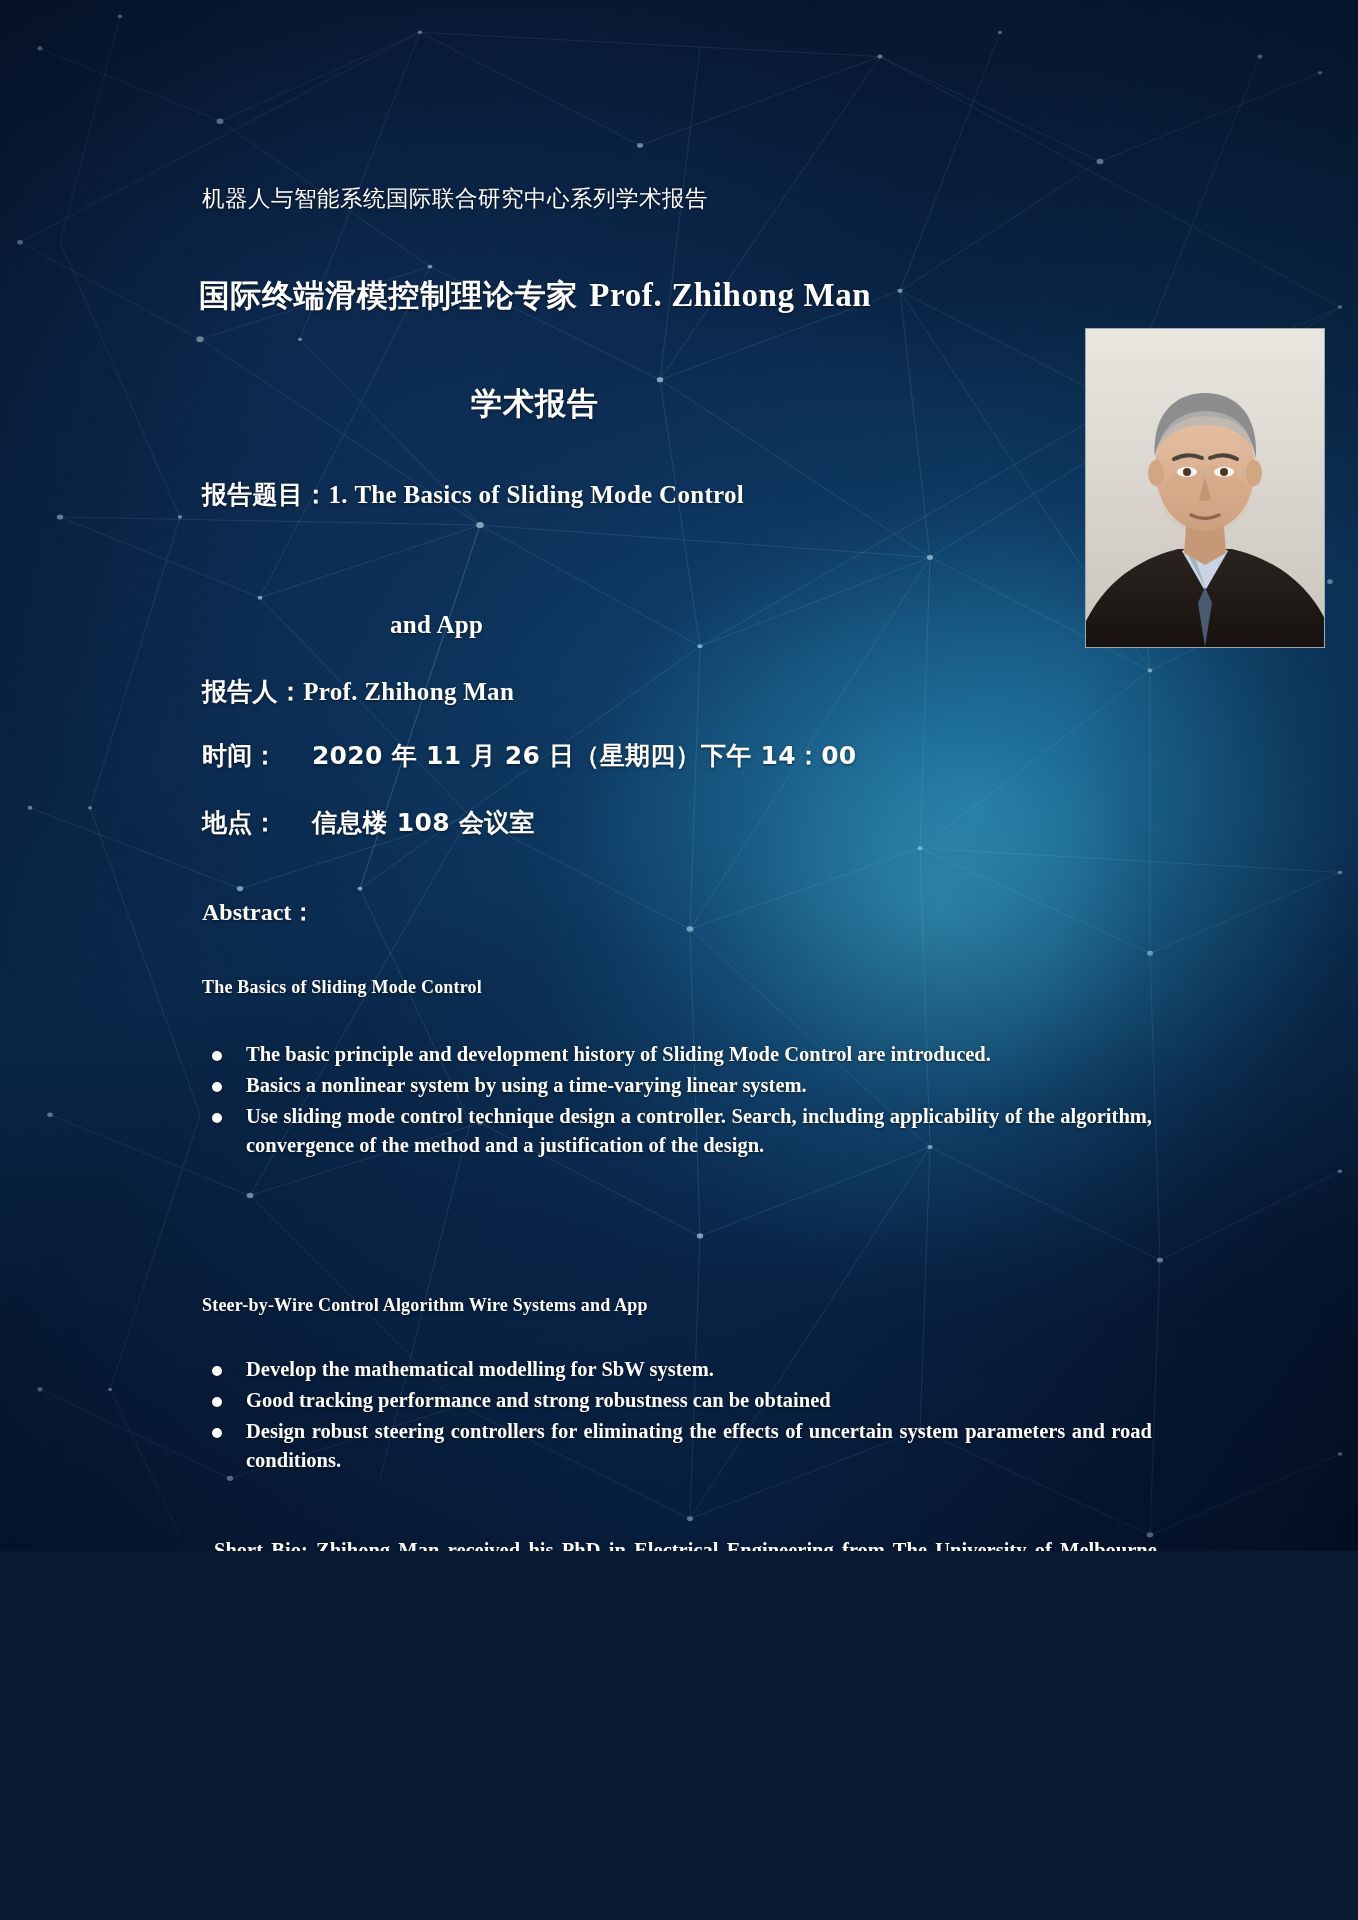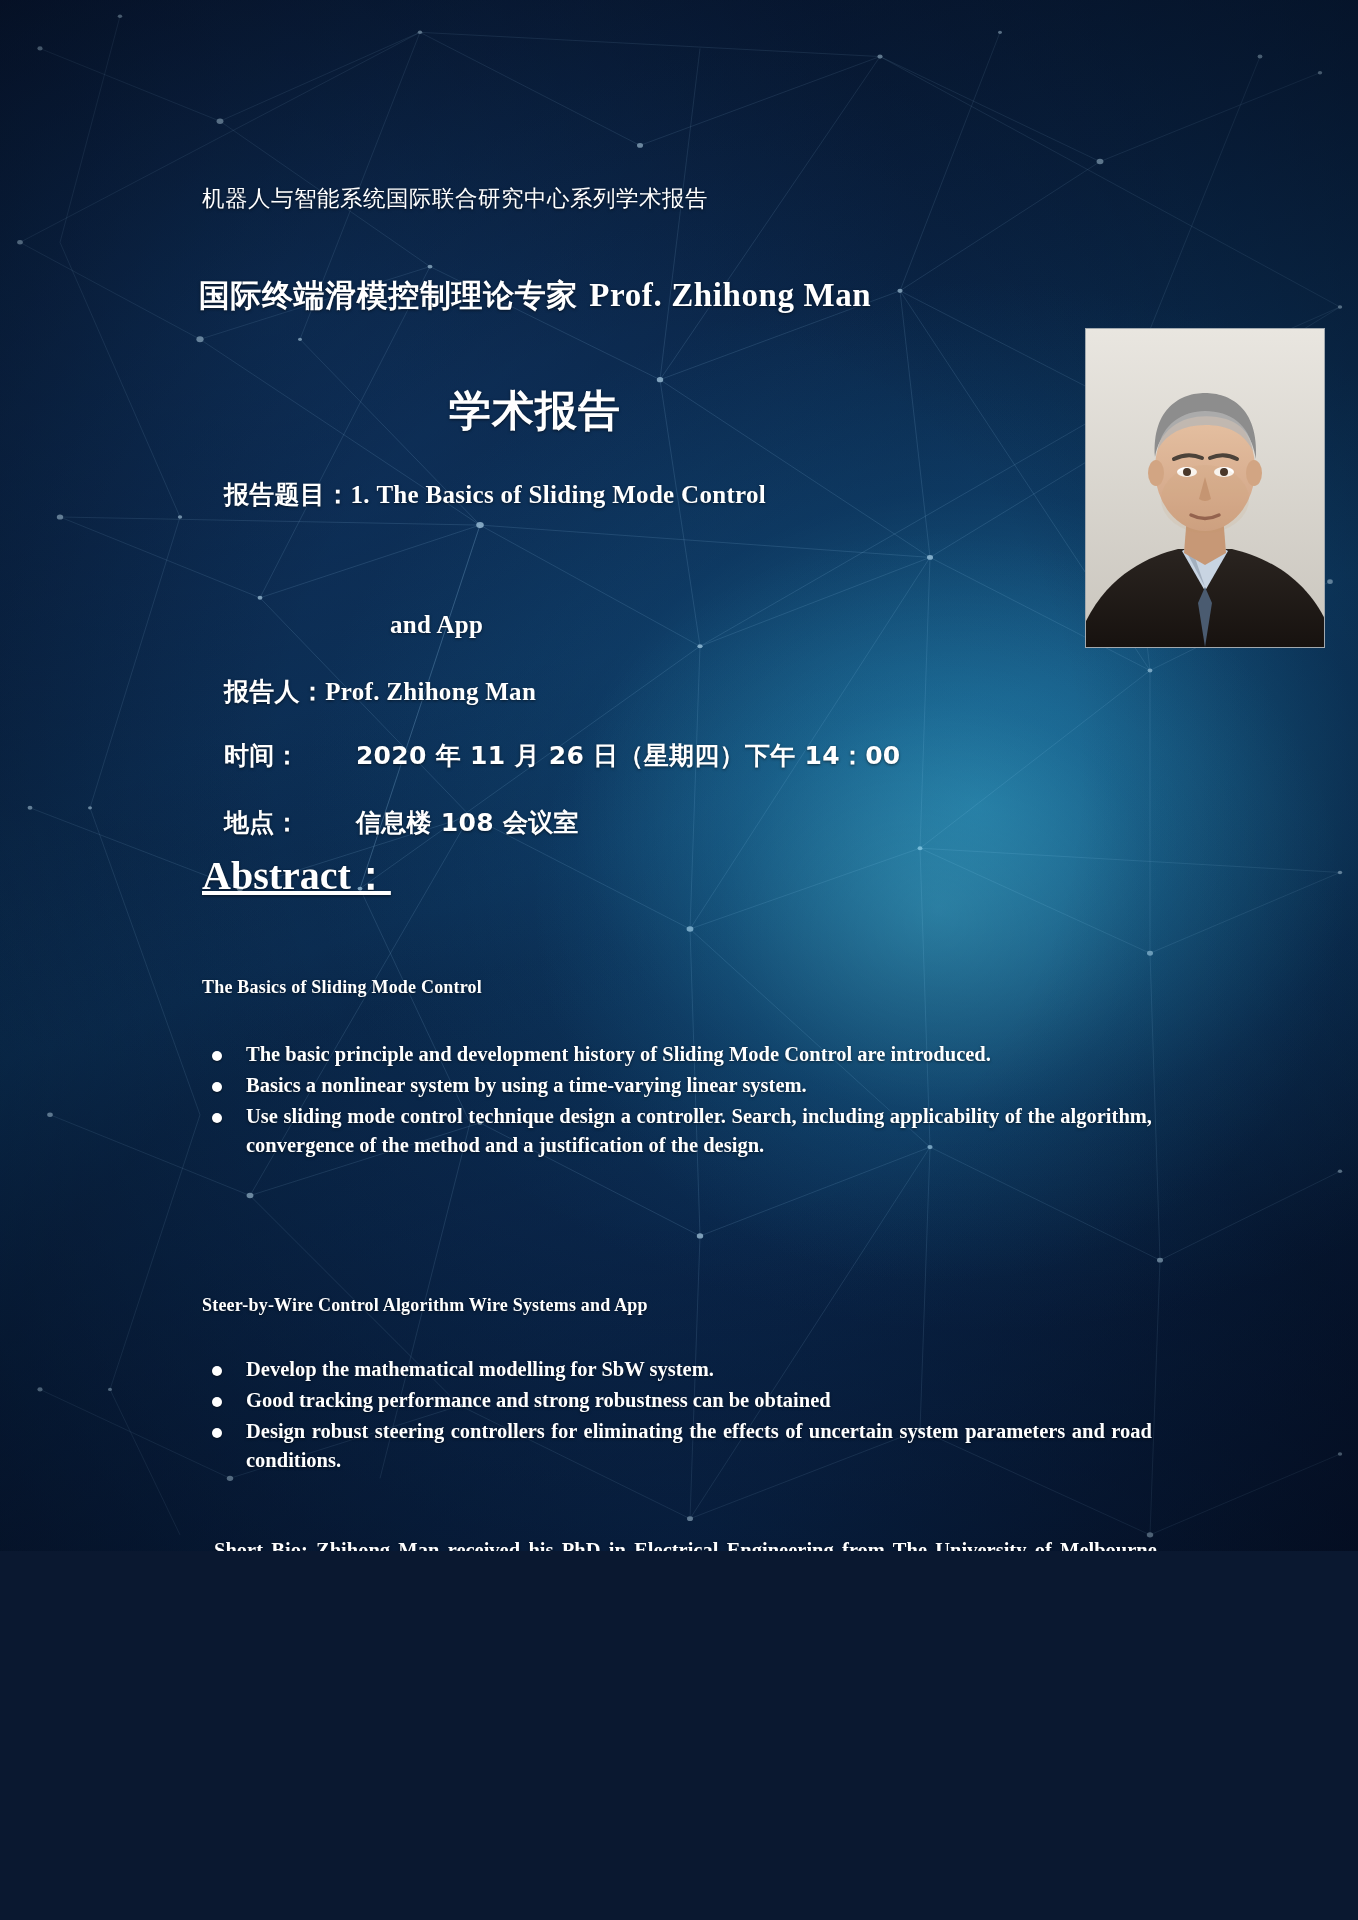--- a/index.html
+++ b/index.html
@@ -89,21 +89,21 @@
     font-family: "Liberation Serif", serif;
     font-weight: bold;
   }
   .title-2 {
     position: absolute;
     left: 0;
     top: 383px;
     width: 1070px;
     text-align: center;
     font-family: "DejaVu Sans", sans-serif;
-    font-size: 42px;
+    font-size: 31px;
     font-weight: 600;
     letter-spacing: 1px;
   }
 
   .portrait {
     position: absolute;
     left: 1085px;
     top: 328px;
     width: 238px;
     height: 318px;
@@ -116,21 +116,20 @@
   .field {
     position: absolute;
     font-size: 25px;
     font-weight: bold;
     letter-spacing: 0.3px;
     white-space: nowrap;
   }
   .field .cn {
     font-family: "DejaVu Sans", sans-serif;
     font-weight: 600;
-    margin-left: 22px;
   }
   .field .en {
     font-family: "Liberation Serif", serif;
     font-weight: bold;
   }
 
   .f-topic-1 { left: 202px; top: 478px; }
   .f-topic-2 { left: 355px; top: 548px; }
   .f-topic-3 { left: 390px; top: 611px; }
   .f-speaker { left: 202px; top: 675px; }
@@ -139,25 +138,24 @@
 
   .f-topic-1 .label, .f-speaker .label, .f-time .label, .f-place .label {
     font-family: "DejaVu Sans", sans-serif;
     font-weight: 600;
   }
   .gap-md { display: inline-block; width: 34px; }
 
   .abstract-head {
     position: absolute;
     left: 202px;
-    top: 848px;
-    font-size: 40px;
-    font-weight: bold;
-    font-family: "Liberation Serif", serif;
-    text-decoration: underline;
+    top: 896px;
+    font-size: 24px;
+    font-weight: bold;
+    font-family: "Liberation Serif", serif;
   }
 
   .sec-head {
     position: absolute;
     left: 202px;
     font-size: 18px;
     font-weight: bold;
     font-family: "Liberation Serif", serif;
     letter-spacing: 0.2px;
   }

